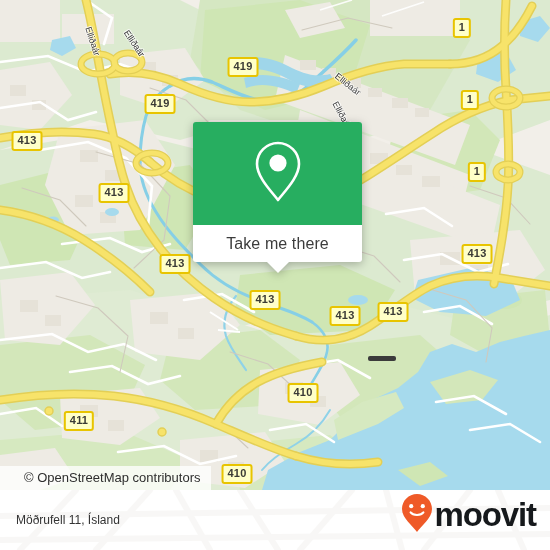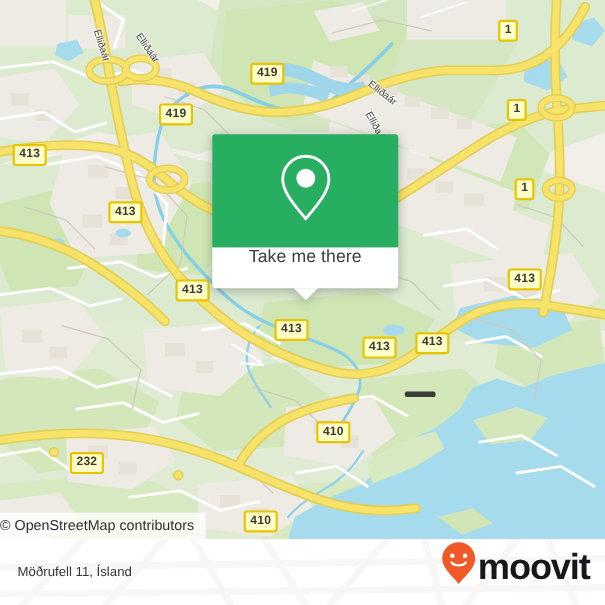--- a/index.html
+++ b/index.html
@@ -60,21 +60,21 @@
       0 1px 0 rgba(255,255,255,.85), 0 -1px 0 rgba(255,255,255,.85);
   }
 
   
   #attribution {
     position: absolute;
     left: 0;
     top: 466px;
     height: 24px;
     line-height: 24px;
-    padding: 0 10px 0 0;
+    padding: 0 10px 0 24px;
     background: rgba(255,255,255,0.78);
     color: #2e2e2e;
     font-size: 13px;
     font-family: "Liberation Sans", sans-serif;
     white-space: nowrap;
     z-index: 40;
   }
 
   
   #card {
@@ -91,20 +91,21 @@
     border-radius: 3px 3px 0 0;
     display: flex;
     align-items: center;
     justify-content: center;
   }
   #card-white {
     height: 37px;
     background: #ffffff;
     border-radius: 0 0 3px 3px;
     display: flex;
+    align-items: center;
     justify-content: center;
   }
   #card-label {
     color: #3c3c3c;
     font-size: 16px;
     font-family: "Liberation Sans", sans-serif;
     letter-spacing: 0.1px;
   }
   #card-tail {
     position: absolute;
@@ -424,21 +425,21 @@
         <div class="shield" style="left: 114px; top: 193px;">413</div>
         <div class="shield" style="left: 462px; top: 28px;">1</div>
         <div class="shield" style="left: 470px; top: 100px;">1</div>
         <div class="shield" style="left: 477px; top: 172px;">1</div>
         <div class="shield" style="left: 175px; top: 264px;">413</div>
         <div class="shield" style="left: 265px; top: 300px;">413</div>
         <div class="shield" style="left: 345px; top: 316px;">413</div>
         <div class="shield" style="left: 393px; top: 312px;">413</div>
         <div class="shield" style="left: 477px; top: 254px;">413</div>
         <div class="shield" style="left: 303px; top: 393px;">410</div>
-        <div class="shield" style="left: 79px; top: 421px;">232</div>
+        <div class="shield" style="left: 79px; top: 421px;">411</div>
         <div class="shield" style="left: 237px; top: 474px;">410</div>
       </div>
 
     <div id="waterlabel-layer">
         <div class="water-label" style="left: 88px; top: 22px; transform: rotate(72deg);">Elliðaár</div>
         <div class="water-label" style="left: 126px; top: 26px; transform: rotate(56deg);">Elliðaár</div>
         <div class="water-label" style="left: 336px; top: 70px; transform: rotate(38deg);">Elliðaár</div>
         <div class="water-label" style="left: 335px; top: 97px; transform: rotate(62deg);">Elliðaár</div>
       </div>
   </div>

